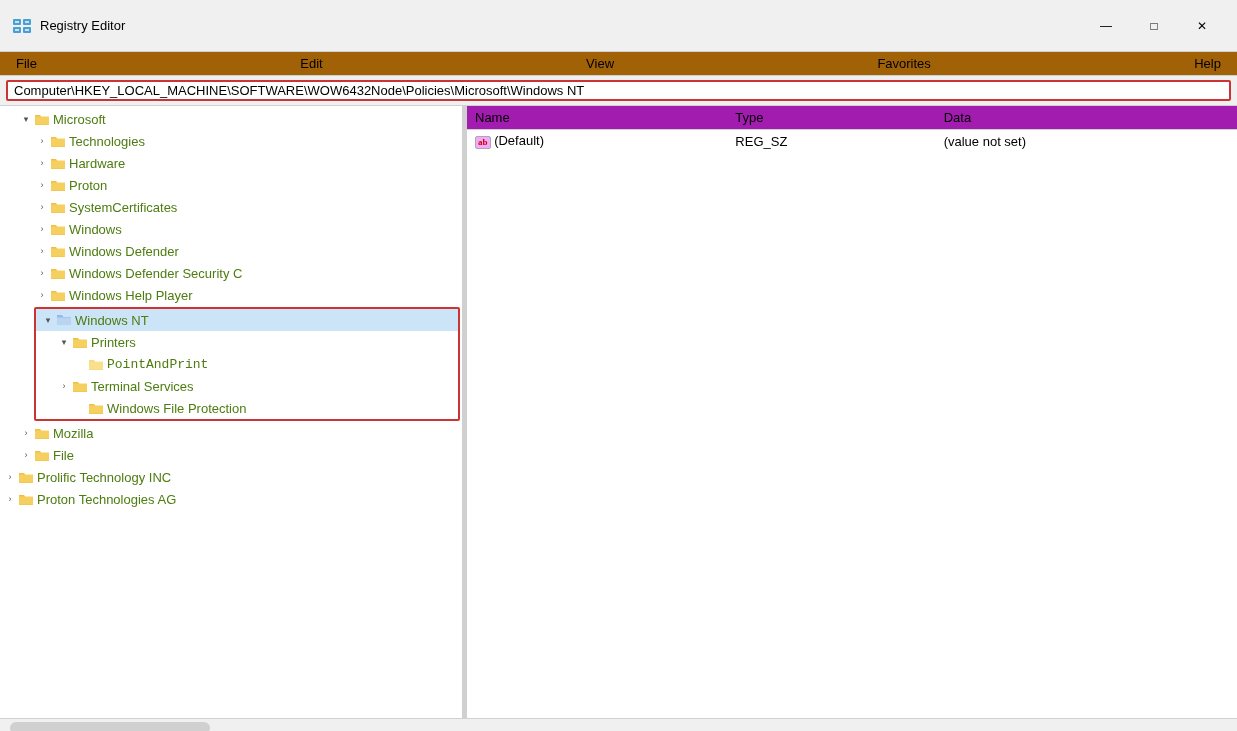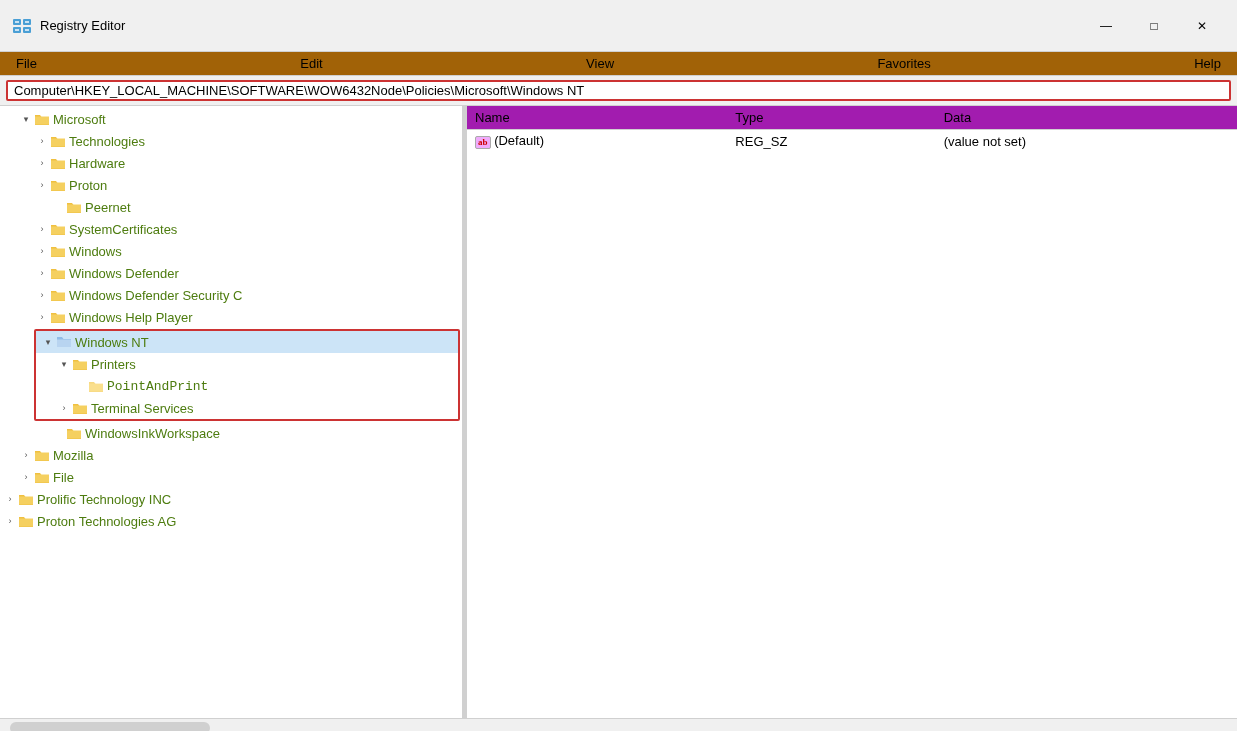--- a/index.html
+++ b/index.html
@@ -283,30 +283,20 @@
       <div class="expander">›</div>
       <div class="folder-icon">
         <svg viewBox="0 0 16 16">
             <path d="M1 4h5l1.5 2H15v8H1z" fill="#f0c040"></path>
             <path d="M1 5.5h14v8H1z" fill="#f5d060"></path>
           </svg>
       </div>
       <span class="tree-label">Proton</span>
     </div>
 
-    <div class="tree-item indent-2" style="padding-left:50px">
-      <div class="expander" style="visibility:hidden">›</div>
-      <div class="folder-icon">
-        <svg viewBox="0 0 16 16">
-            <path d="M1 4h5l1.5 2H15v8H1z" fill="#f0c040"></path>
-            <path d="M1 5.5h14v8H1z" fill="#f5d060"></path>
-          </svg>
-      </div>
-      <span class="tree-label">Peernet</span>
-    </div>
 
     <div class="tree-item indent-2">
       <div class="expander">›</div>
       <div class="folder-icon">
         <svg viewBox="0 0 16 16">
             <path d="M1 4h5l1.5 2H15v8H1z" fill="#f0c040"></path>
             <path d="M1 5.5h14v8H1z" fill="#f5d060"></path>
           </svg>
       </div>
       <span class="tree-label">SystemCertificates</span>
@@ -395,32 +385,32 @@
         <div class="expander">›</div>
         <div class="folder-icon">
           <svg viewBox="0 0 16 16">
               <path d="M1 4h5l1.5 2H15v8H1z" fill="#f0c040"></path>
               <path d="M1 5.5h14v8H1z" fill="#f5d060"></path>
             </svg>
         </div>
         <span class="tree-label">Terminal Services</span>
       </div>
 
-    </div>
-
-    <div class="tree-item indent-2" style="padding-left:50px;">
-      <div class="expander" style="visibility:hidden">›</div>
-      <div class="folder-icon">
-        <svg viewBox="0 0 16 16">
-            <path d="M1 4h5l1.5 2H15v8H1z" fill="#f0c040"></path>
-            <path d="M1 5.5h14v8H1z" fill="#f5d060"></path>
-          </svg>
-      </div>
-      <span class="tree-label">WindowsInkWorkspace</span>
-    </div>
+      <div class="tree-item" style="padding-left:36px;">
+        <div class="expander" style="visibility:hidden">›</div>
+        <div class="folder-icon">
+          <svg viewBox="0 0 16 16">
+              <path d="M1 4h5l1.5 2H15v8H1z" fill="#f0c040"></path>
+              <path d="M1 5.5h14v8H1z" fill="#f5d060"></path>
+            </svg>
+        </div>
+        <span class="tree-label">Windows File Protection</span>
+      </div>
+    </div>
+
 
     <div class="tree-item indent-1">
       <div class="expander">›</div>
       <div class="folder-icon">
         <svg viewBox="0 0 16 16">
             <path d="M1 4h5l1.5 2H15v8H1z" fill="#f0c040"></path>
             <path d="M1 5.5h14v8H1z" fill="#f5d060"></path>
           </svg>
       </div>
       <span class="tree-label">Mozilla</span>

